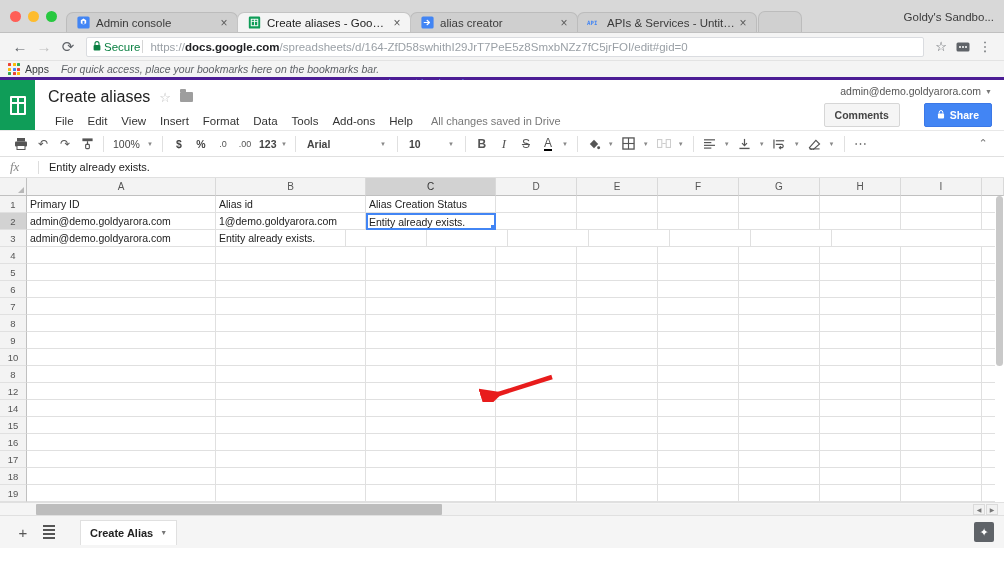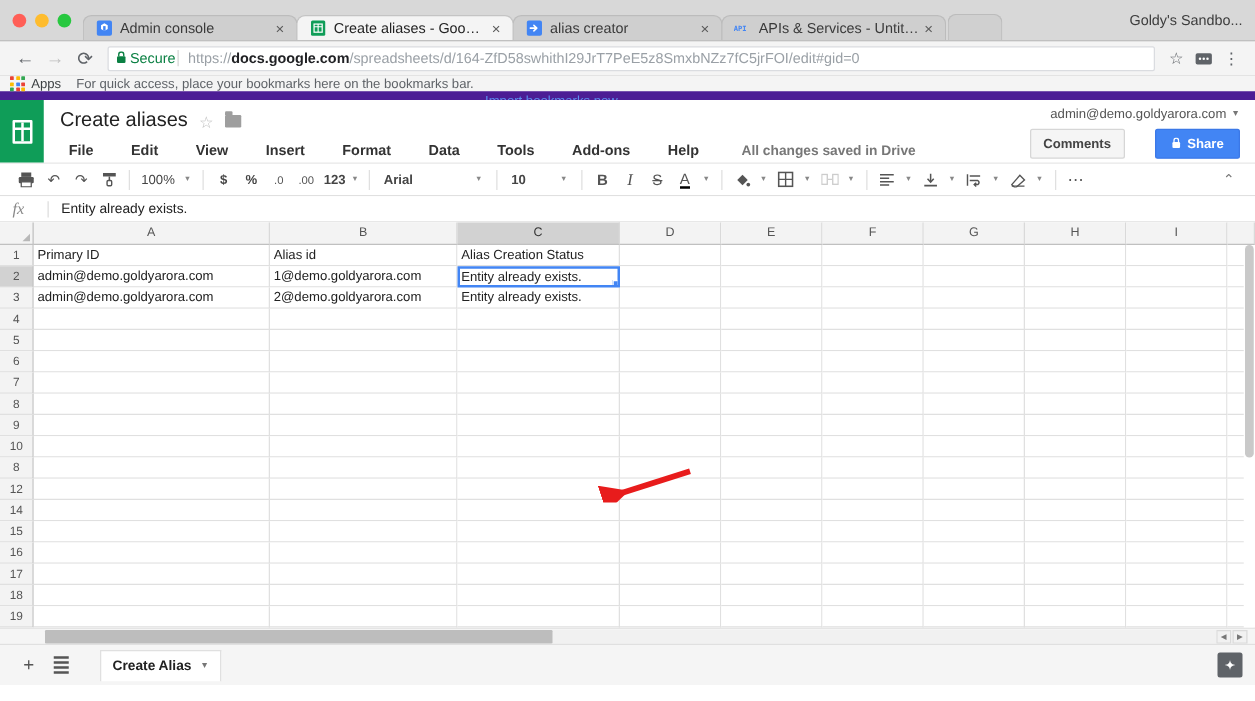--- a/index.html
+++ b/index.html
@@ -82,29 +82,29 @@
   .url-host { color: #202124; font-weight: bold; }
   .url-path { color: #9aa0a6; }
   .omni-icon {
     width: 22px; height: 22px; display: flex; align-items: center;
     justify-content: center; color: #5f6368; font-size: 13px;
   }
 
   .bookmarkbar {
     height: 19px; background: #f4f4f4; display: flex; align-items: center;
     padding: 0 8px; font-size: 10.5px; color: #3c4043;
-    border-bottom: 7px solid #4c1d95;
+    border-bottom: 3px solid #4c1d95;
   }
   .apps-grid {
     display: grid; grid-template-columns: repeat(3, 3px);
     grid-template-rows: repeat(3, 3px); gap: 1.5px; margin-right: 5px;
   }
   .apps-grid i { display: block; width: 3px; height: 3px; border-radius: 0.5px; }
   .bm-label { margin-right: 12px; }
-  .bm-hint { color: #5f6368; margin-right: 9px; }
+  .bm-hint { color: #5f6368; margin-right: 9px; font-style: italic; }
   .bm-link { color: #5b8def; margin-top: 28px; }
 
   
   .sheets { background: #fff; height: 483px; position: relative; }
 
   .sheets-header { display: flex; height: 50px; }
   .sheets-logo {
     width: 35px; height: 50px; background: #0f9d58;
     display: flex; align-items: center; justify-content: center; flex: 0 0 35px;
   }
@@ -120,21 +120,21 @@
 
   .title-area { flex: 1; padding: 6px 0 0 13px; min-width: 0; }
   .title-row { display: flex; align-items: center; gap: 9px; height: 22px; }
   .doc-title { font-size: 16px; color: #222; font-weight: normal; }
   .star { color: #bdbdbd; font-size: 13px; }
   .folder { width: 13px; height: 10px; background: #9e9e9e; border-radius: 1px; position: relative; }
   .folder::before {
     content: ""; position: absolute; top: -3px; left: 0; width: 6px; height: 3px;
     background: #9e9e9e; border-radius: 1px 1px 0 0;
   }
-  .menu-row { display: flex; align-items: center; gap: 16px; height: 22px; margin-top: 2px; font-weight: bold; }
+  .menu-row { display: flex; align-items: center; gap: 0; height: 22px; margin-top: 2px; }
   .menu-item { font-size: 11.5px; color: #333; padding: 2px 7px; border-radius: 2px; }
   .save-status { font-size: 11px; color: #777; margin-left: 11px; white-space: nowrap; }
 
   .header-right {
     display: flex; flex-direction: column; align-items: flex-end;
     padding: 5px 12px 0 0; justify-content: flex-start;
   }
   .account-row { font-size: 10.5px; color: #555; display: flex; align-items: center; gap: 4px; }
   .caret { font-size: 7px; color: #777; }
   .btn-row { display: flex; gap: 24px; margin-top: 6px; align-items: center; }
@@ -619,21 +619,20 @@
           <div class="cell cF"></div>
           <div class="cell cG"></div>
           <div class="cell cH"></div>
           <div class="cell cI"></div>
           <div class="cell cJ"></div>
         </div>
 
         <div class="grow">
           <div class="rowh">3</div>
           <div class="cell cA">admin@demo.goldyarora.com</div>
-          <div class="cell cB">2@demo.goldyarora.com</div>
           <div class="cell cC">Entity already exists.</div>
           <div class="cell cD"></div>
           <div class="cell cE"></div>
           <div class="cell cF"></div>
           <div class="cell cG"></div>
           <div class="cell cH"></div>
           <div class="cell cI"></div>
           <div class="cell cJ"></div>
         </div>
 

